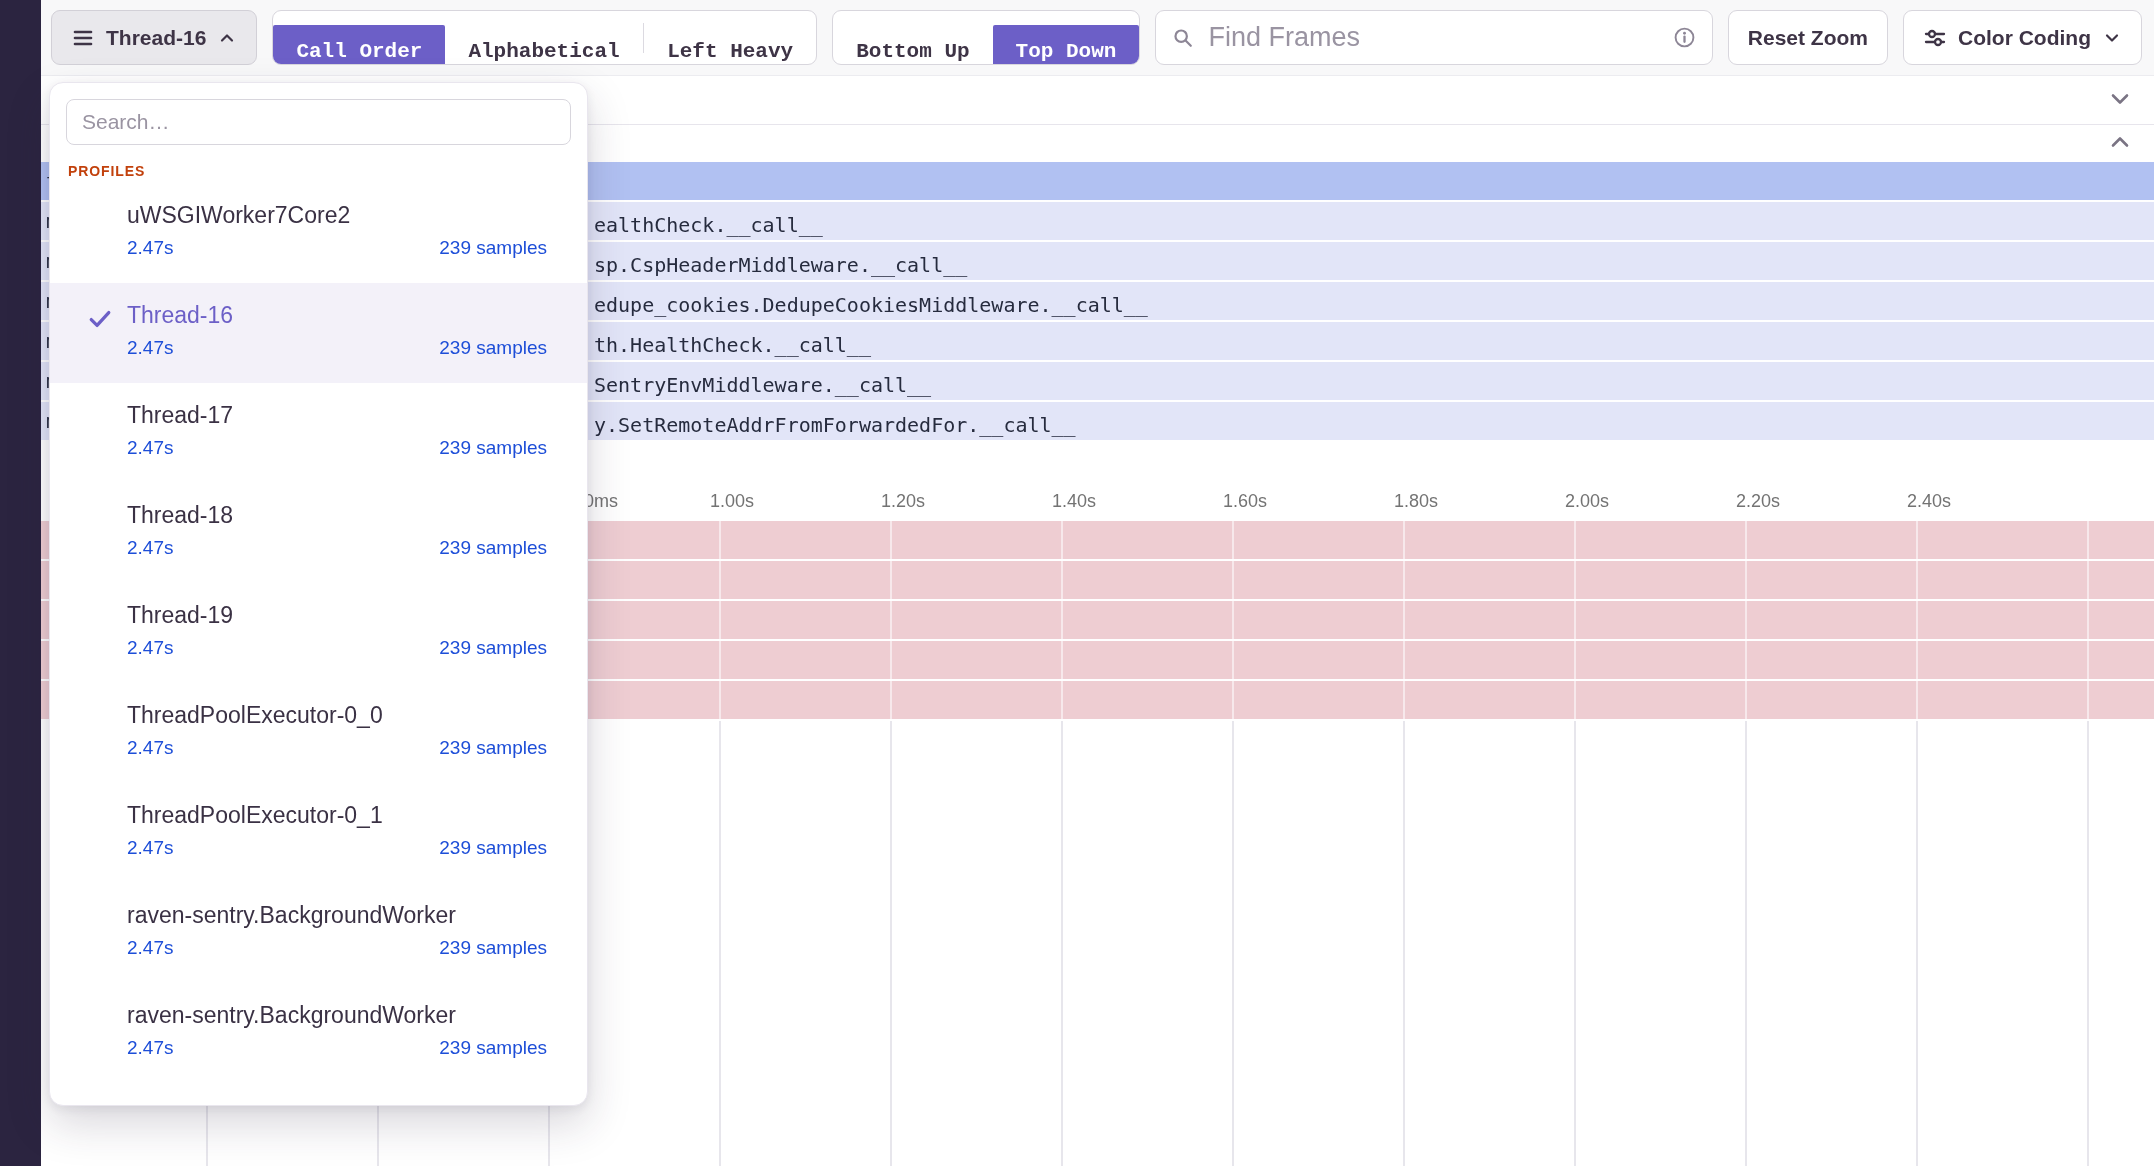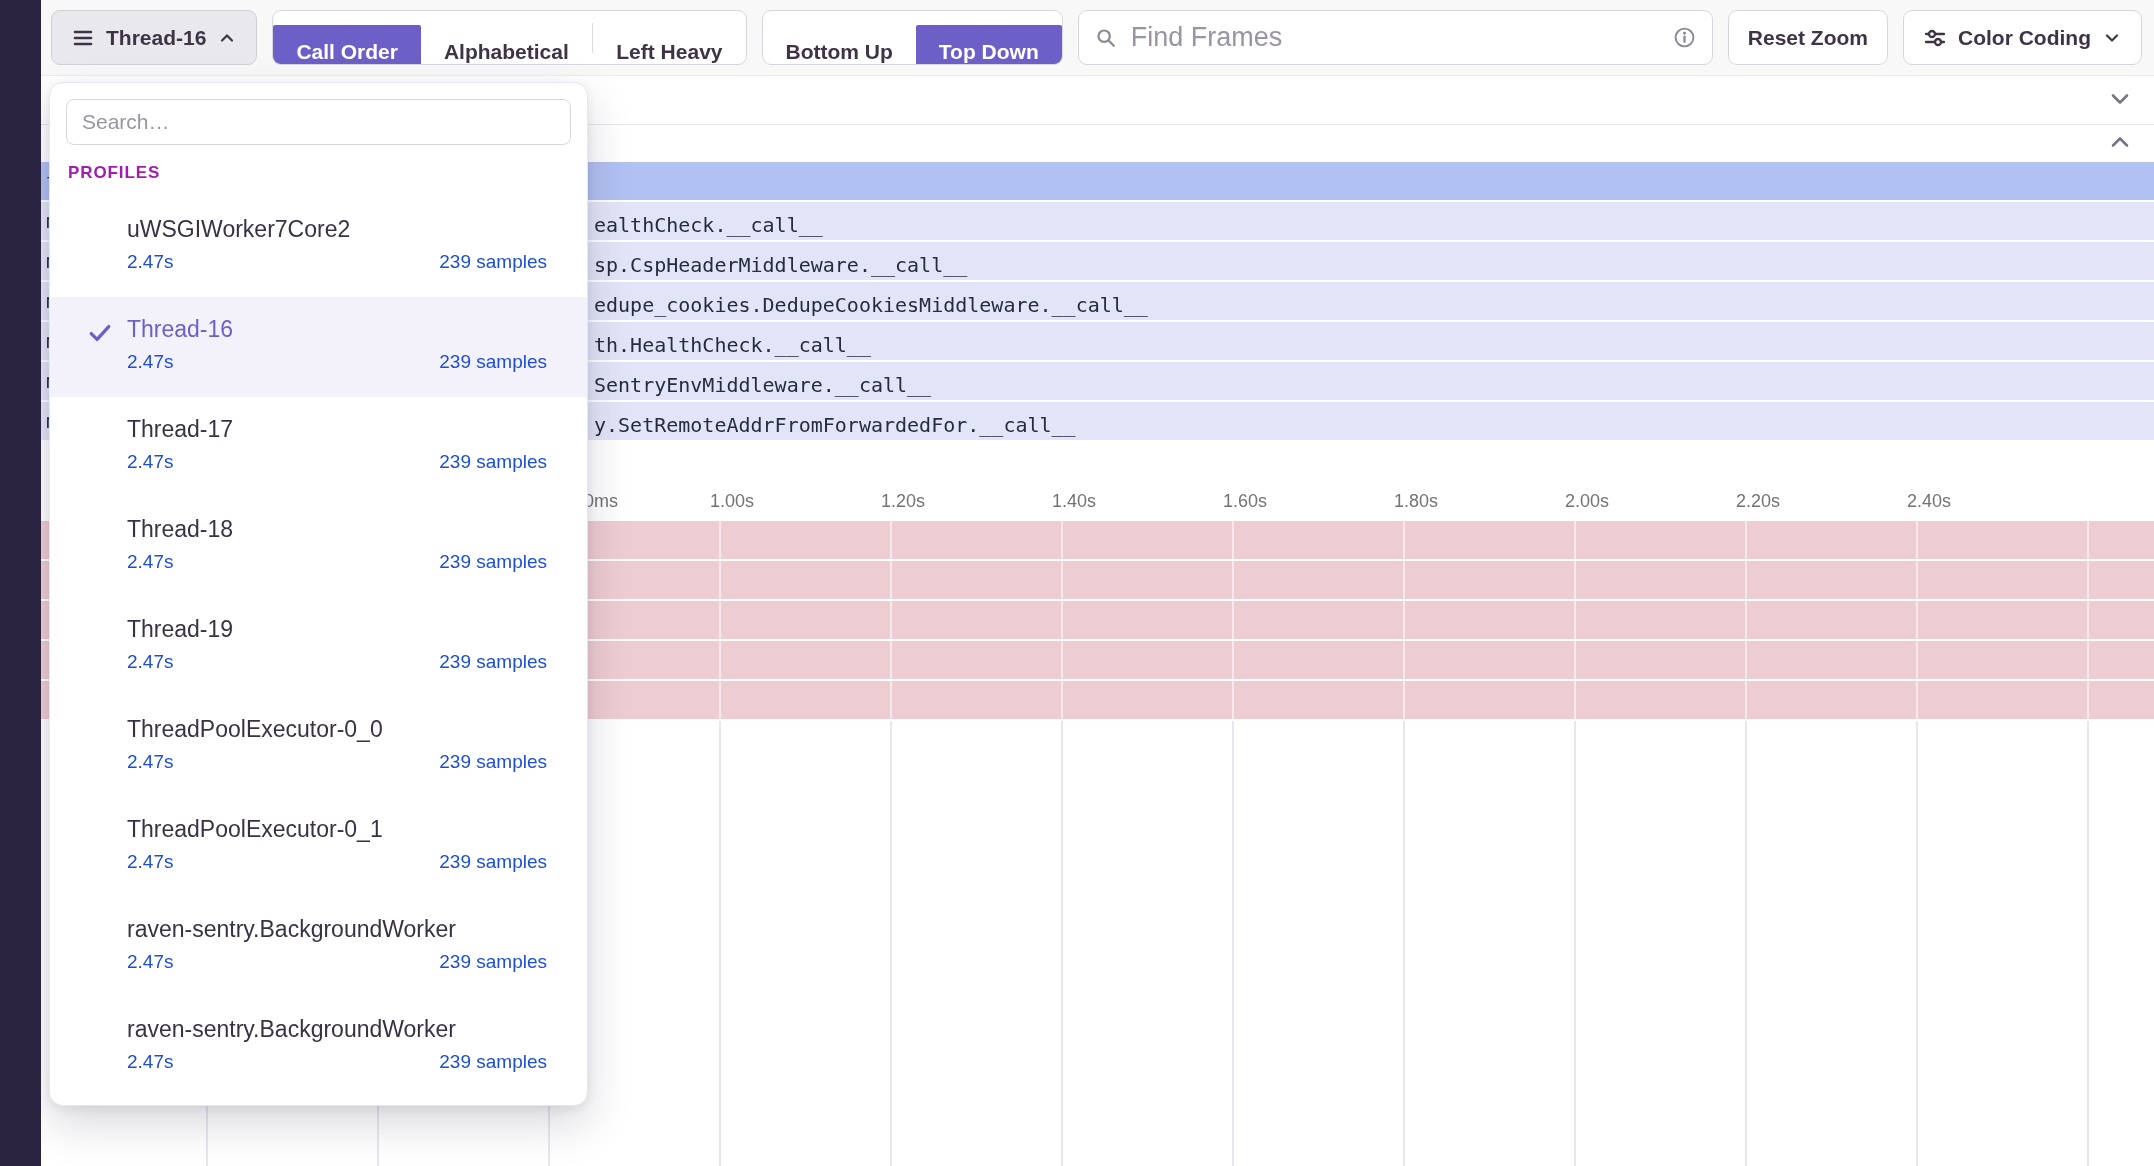--- a/index.html
+++ b/index.html
@@ -20,21 +20,21 @@
   }
   .tb-btn {
     height:55px; display:flex; align-items:center; gap:11px; background:#fff;
     border:1.5px solid #d8d6dd; border-radius:9px; padding:0 19px;
     font-family:inherit; font-size:21px; font-weight:700; color:#3E3446; cursor:pointer;
   }
   .thread-btn { background:#e9e8ec; border-color:#d2d0d7; }
   .seg { display:flex; align-items:center; height:55px; background:#fff; border:1.5px solid #d8d6dd; border-radius:9px; overflow:hidden; }
   .seg button {
     height:100%; border:none; background:transparent; padding:0 23px; cursor:pointer;
-    font-family:Liberation Sans, sans-serif; font-size:21px; font-weight:700; color:#3E3446; border-radius:2px;margin-top:28px;
+    font-family:Liberation Mono, monospace; font-size:21px; font-weight:700; color:#3E3446; border-radius:2px;margin-top:28px;
   }
   .seg button.sel { background:#6C5FC7; color:#fff; }
   .seg .vdiv { width:1.5px; height:30px; background:#dcdae1; }
 
   .find {
     flex:1; height:55px; background:#fff; border:1.5px solid #d8d6dd; border-radius:9px;
     display:flex; align-items:center; gap:12px; padding:0 16px;
   }
   .find input {
     flex:1; border:none; outline:none; background:transparent;
@@ -77,21 +77,21 @@
   .dropdown {
     position:absolute; left:49px; top:82px; width:539px; height:1024px; background:#fff;
     border:1px solid #e9e6ee; border-radius:14px; z-index:20; padding-top:16px; overflow:hidden;
     box-shadow:0 18px 44px rgba(42,32,60,.18), 0 3px 10px rgba(42,32,60,.08);
   }
   .dd-search {
     display:block; width:calc(100% - 32px); margin:0 16px 14px; height:46px;
     border:1.5px solid #d8d6dd; border-radius:8px; padding:0 15px; outline:none;
     font-family:inherit; font-size:21px; color:#3a3144; background:#fff;
   }
-  .dd-section { margin:18px 0 14px 18px; font-size:17px; font-weight:700; letter-spacing:.9px; color:#a21caf; }
+  .dd-section { margin:18px 0 4px 18px; font-size:14px; font-weight:700; letter-spacing:.9px; color:#c2410c; }
   .dd-item { position:relative; height:100px; padding:17px 40px 0 77px; cursor:pointer; }
   .dd-item.sel { background:#f3f1f9; }
   .dd-title { font-size:23px; color:#3a3144; line-height:30px; white-space:nowrap; }
   .dd-item.sel .dd-title { color:#6C5FC7; }
   .dd-meta { display:flex; justify-content:space-between; margin-top:7px; font-size:19px; color:#1d4ed8; }
   .dd-check { position:absolute; left:36px; top:22px; }
 </style>
 </head>
 <body>
 

